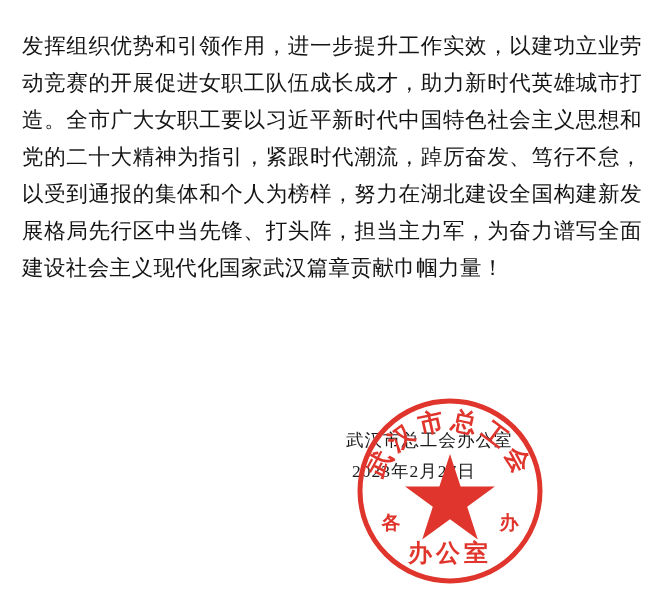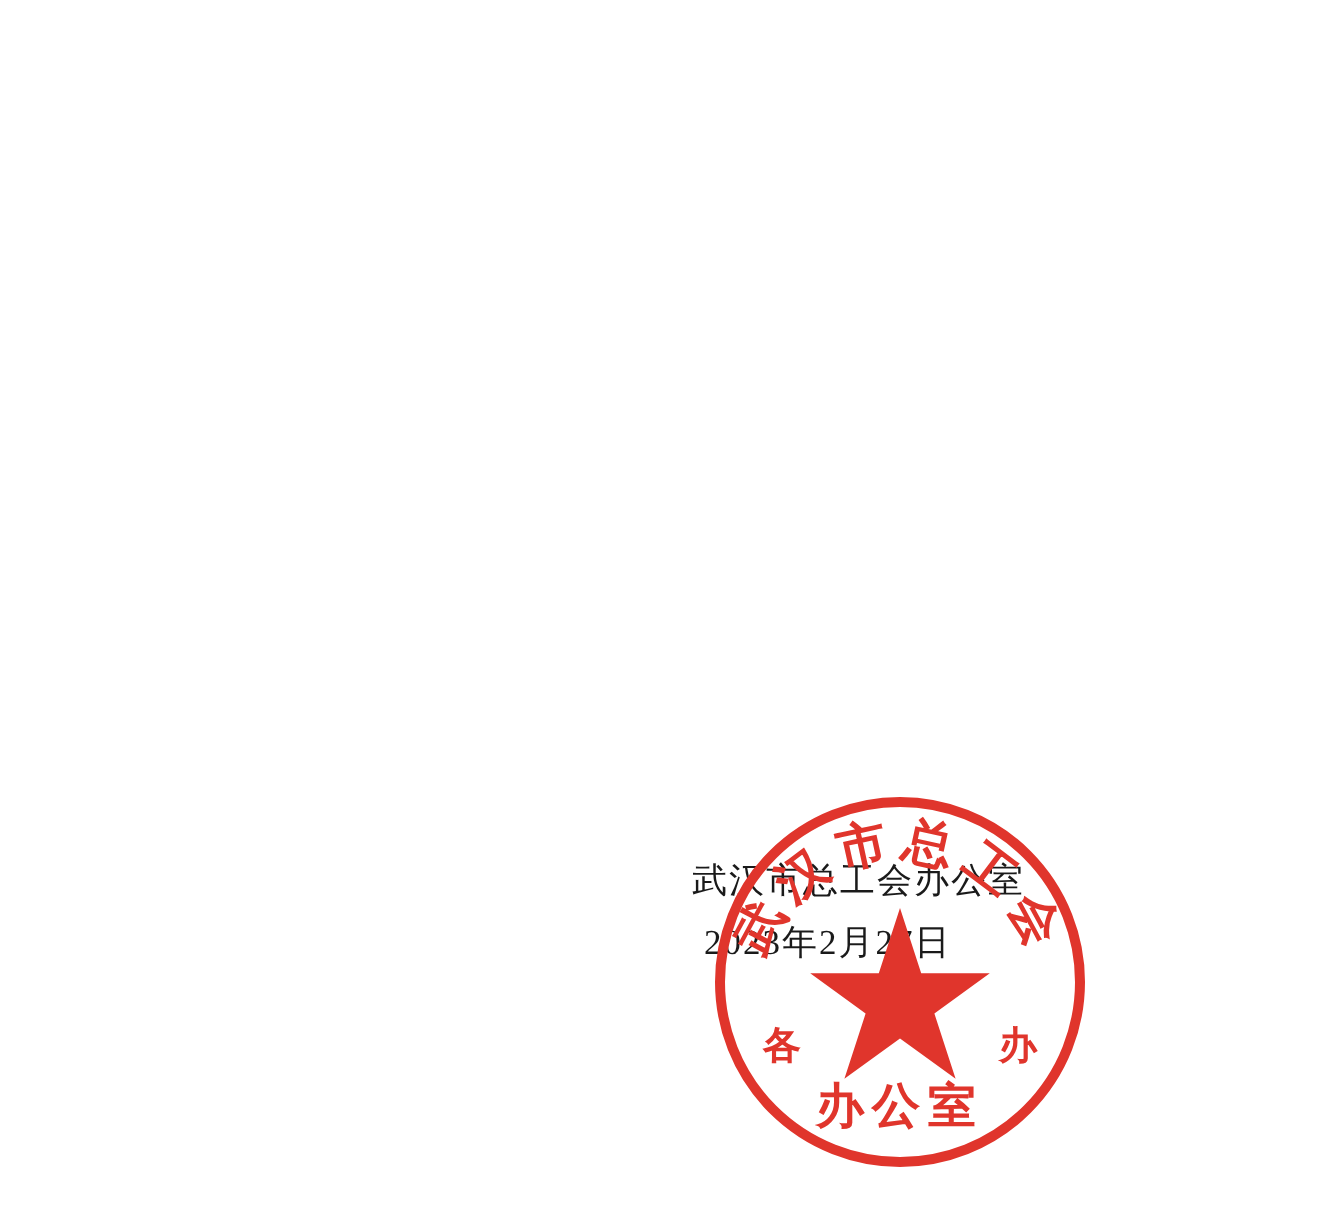--- a/index.html
+++ b/index.html
@@ -67,20 +67,21 @@
     font-family: "Liberation Serif", "DejaVu Serif", serif;
     fill: #e0352c;
     font-weight: bold;
   }
 </style>
 </head>
 <body>
 
 <div class="page">
 
+  <div class="body-text">发挥组织优势和引领作用，进一步提升工作实效，以建功立业劳动竞赛的开展促进女职工队伍成长成才，助力新时代英雄城市打造。全市广大女职工要以习近平新时代中国特色社会主义思想和党的二十大精神为指引，紧跟时代潮流，踔厉奋发、笃行不怠，以受到通报的集体和个人为榜样，努力在湖北建设全国构建新发展格局先行区中当先锋、打头阵，担当主力军，为奋力谱写全面建设社会主义现代化国家武汉篇章贡献巾帼力量！</div>
 
   <div class="signature-block">
     <div class="signature-line">武汉市总工会办公室</div>
     <div class="signature-line date">2023年2月27日</div>
   </div>
 
   <div class="seal">
     <svg viewBox="0 0 190 190" xmlns="http://www.w3.org/2000/svg">
       <circle cx="95" cy="95" r="90" fill="none" stroke="#e0352c" stroke-width="5"></circle>
 

